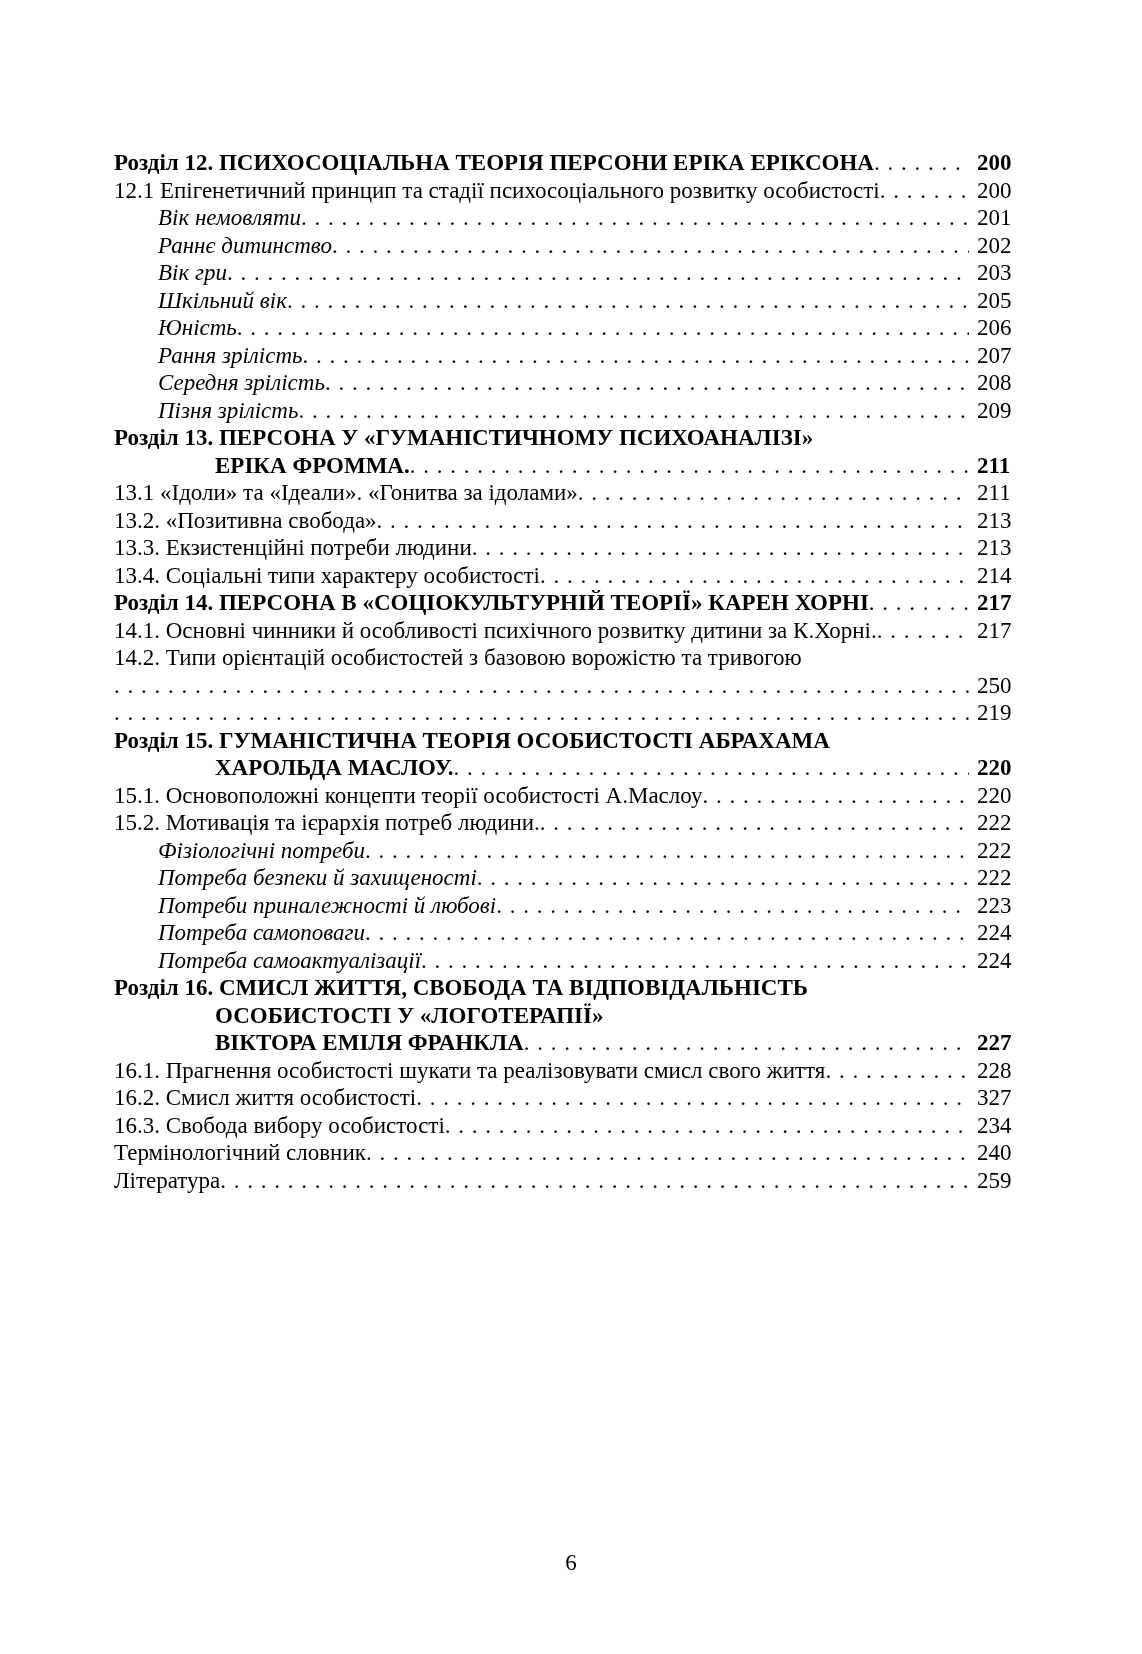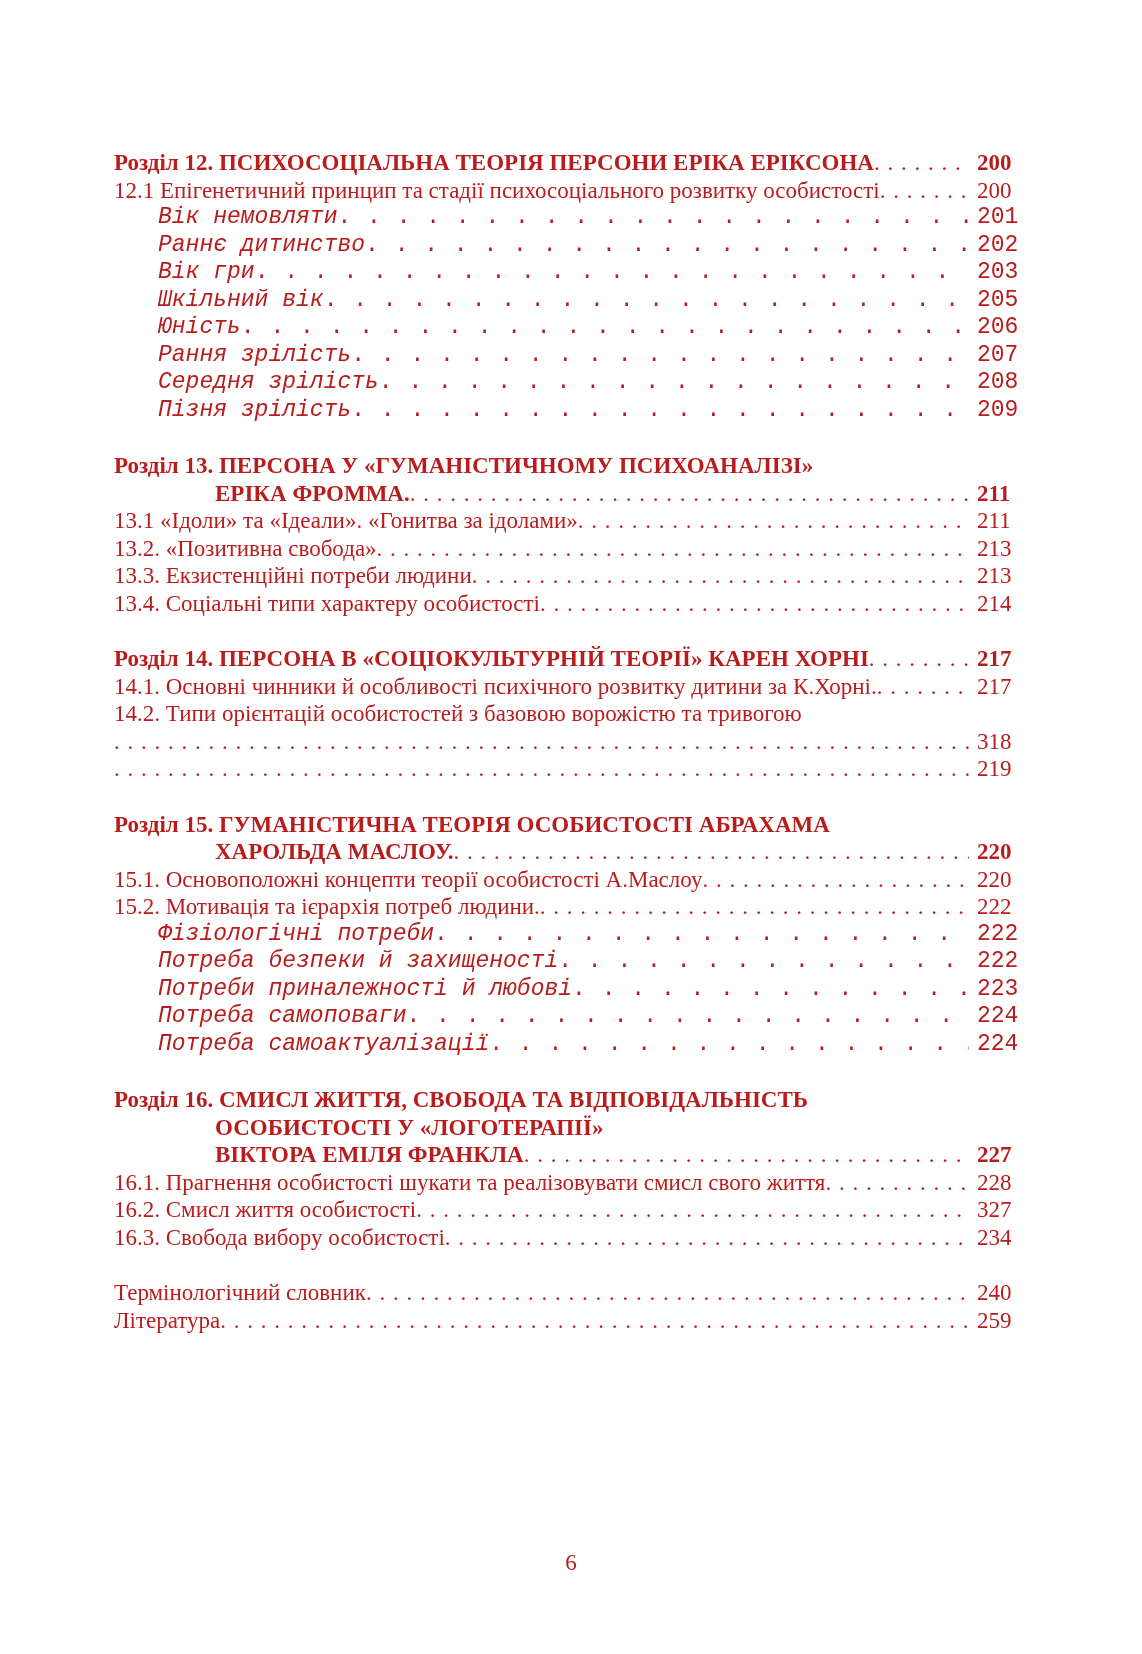--- a/index.html
+++ b/index.html
@@ -5,33 +5,33 @@
   html, body {
     margin: 0;
     padding: 0;
     background: #ffffff;
   }
   .doc-page {
     position: relative;
     width: 1142px;
     height: 1654px;
     background: #ffffff;
-    color: #b91c1c;
+    color: #000000;
     font-family: "Liberation Serif", "DejaVu Serif", serif;
     overflow: hidden;
   }
   .toc {
     position: absolute;
     left: 114px;
     top: 149px;
     width: 909px;
     font-size: 23px;
     line-height: 27.5px;
   }
-  .toc-section { margin-top: 28px; }
+  .toc-section { }
   .toc-section:first-child { margin-top: 0; }
 
   .row {
     display: flex;
     align-items: baseline;
   }
   .row .title {
     flex: 0 0 auto;
     white-space: pre;
   }
@@ -49,21 +49,21 @@
     content: " . . . . . . . . . . . . . . . . . . . . . . . . . . . . . . . . . . . . . . . . . . . . . . . . . . . . . . . . . . . . . . . . . . . . . . . . . . . . . . . .";
   }
   .row .pageno {
     flex: 0 0 auto;
     min-width: 46px;
     padding-left: 8px;
   }
   .style-chapter { font-weight: bold; }
   .style-italic .title { font-style: italic; }
   .indent-0 { padding-left: 0; }
-  .indent-1 { padding-left: 44px; font-family: Liberation Mono, monospace; }
+  .indent-1 { padding-left: 44px; }
   .indent-2 { padding-left: 101px; }
   .no-dots .dots::after { content: ""; }
   .no-page .pageno { min-width: 0; padding-left: 0; }
 
   .folio {
     position: absolute;
     left: 0;
     right: 0;
     top: 1549px;
     text-align: center;
@@ -171,21 +171,21 @@
     <span class="dots"></span>
     <span class="pageno">217</span>
   </div>
         <div class="row style-plain indent-0 no-dots no-page">
     <span class="title">14.2. Типи орієнтацій особистостей з базовою ворожістю та тривогою</span>
     <span class="dots"></span>
     <span class="pageno"></span>
   </div>
         <div class="row style-plain indent-0">
     <span class="dots"></span>
-    <span class="pageno">318</span>
+    <span class="pageno">250</span>
   </div>
         <div class="row style-plain indent-0">
     <span class="dots"></span>
     <span class="pageno">219</span>
   </div>
       </div>
       <div class="toc-section">
         <div class="row style-chapter indent-0 no-dots no-page">
     <span class="title">Розділ 15. ГУМАНІСТИЧНА ТЕОРІЯ ОСОБИСТОСТІ АБРАХАМА</span>
     <span class="dots"></span>

